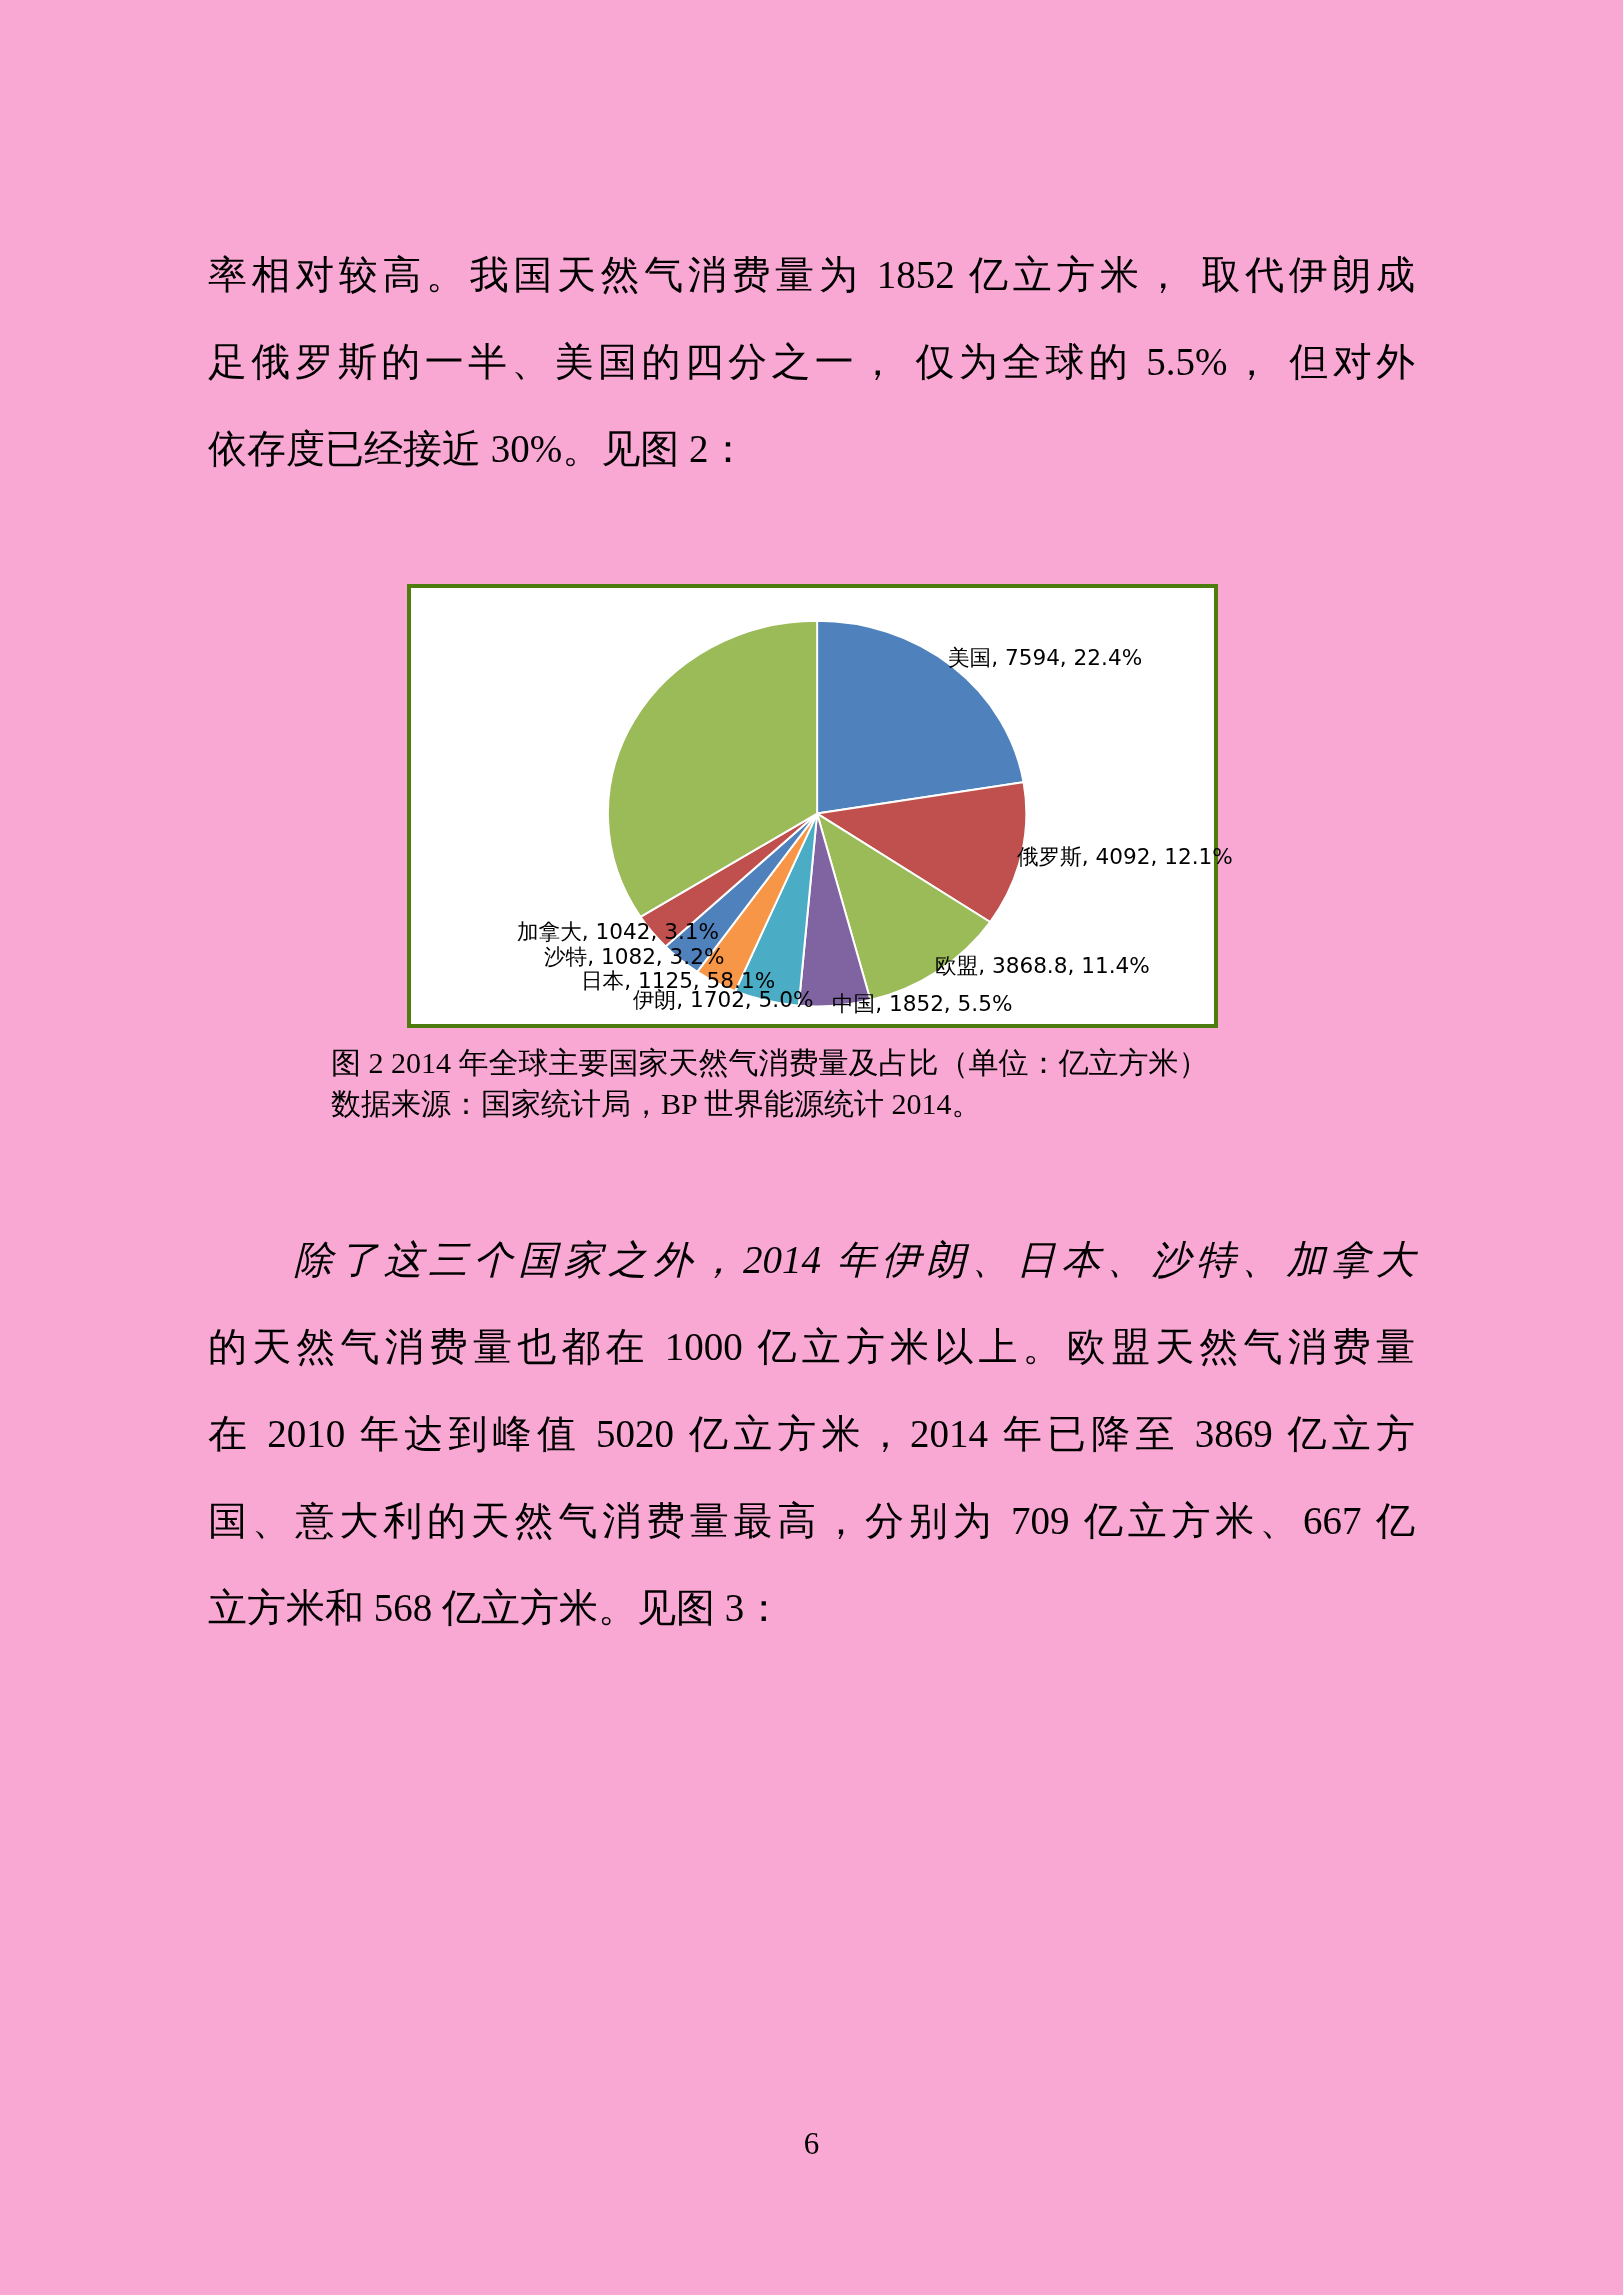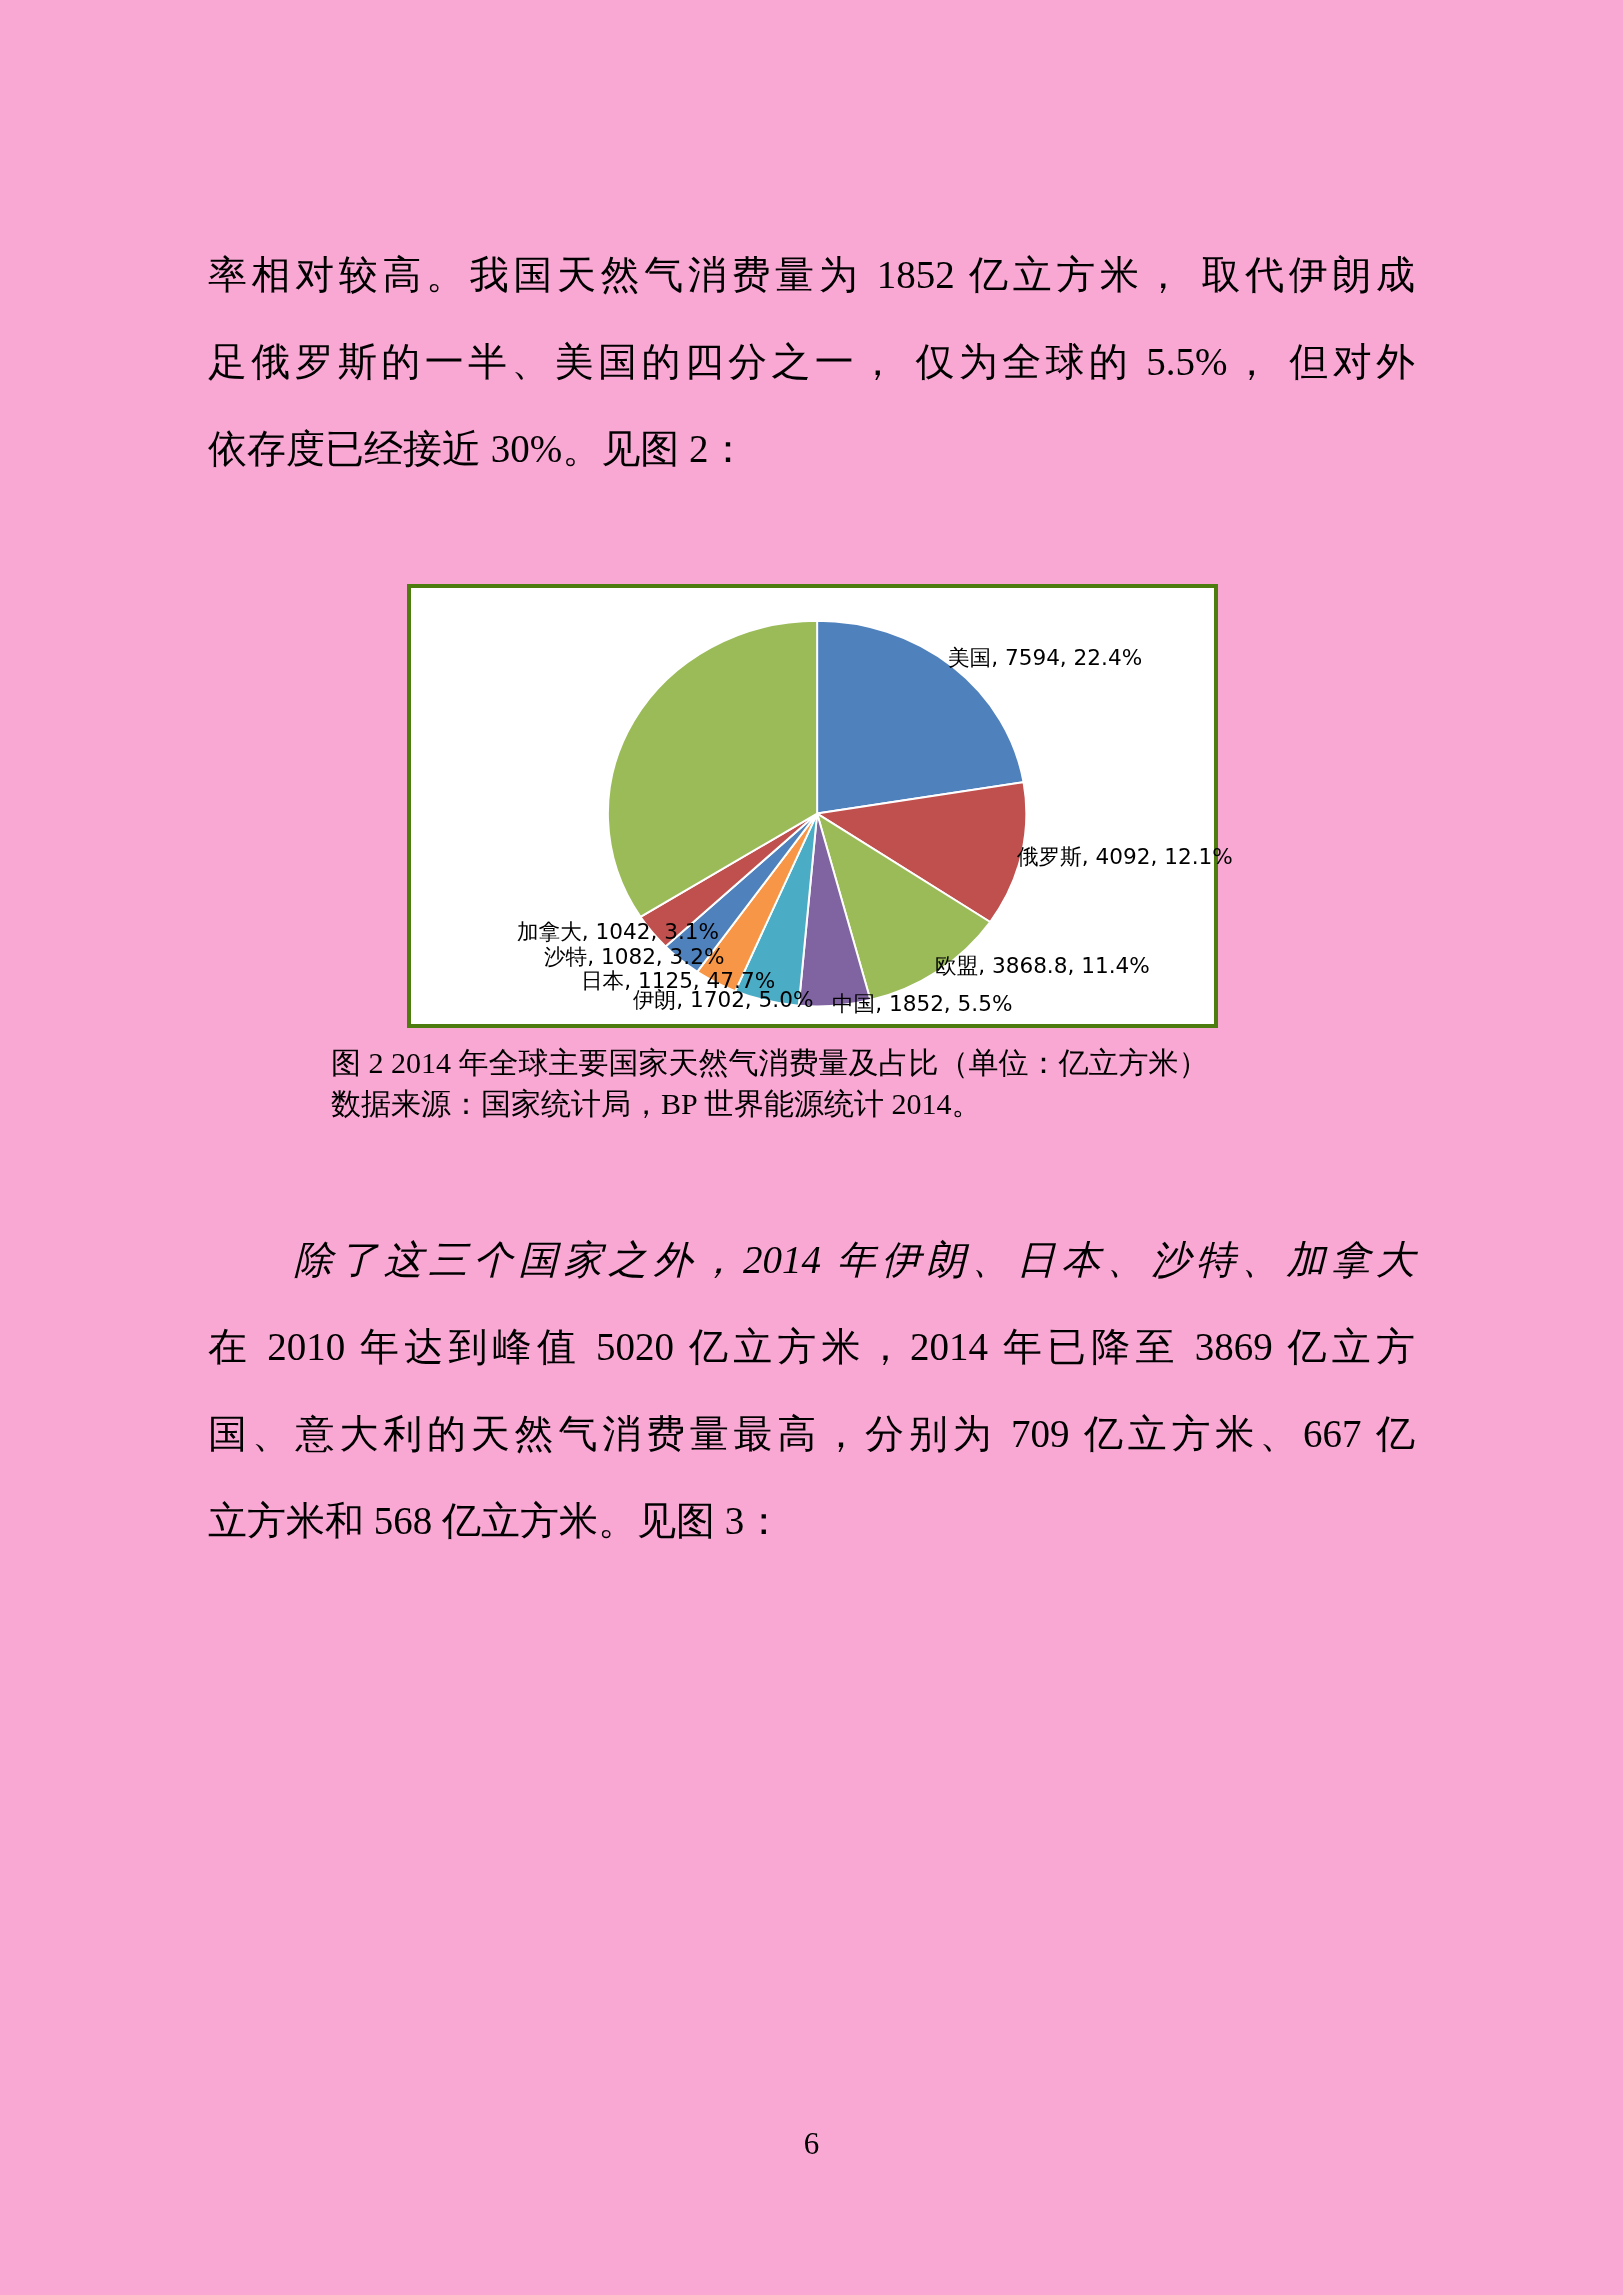--- a/index.html
+++ b/index.html
@@ -105,32 +105,33 @@
         <path d="M 621 345 L 495.76 616.47 A 320 295 0 0 1 437.82 586.89 Z" fill="#f79646" stroke="#ffffff" stroke-width="3" stroke-linejoin="round"></path>
         <path d="M 621 345 L 437.82 586.89 A 320 295 0 0 1 389.11 548.29 Z" fill="#4f81bd" stroke="#ffffff" stroke-width="3" stroke-linejoin="round"></path>
         <path d="M 621 345 L 389.11 548.29 A 320 295 0 0 1 350.82 503.07 Z" fill="#c0504d" stroke="#ffffff" stroke-width="3" stroke-linejoin="round"></path>
         <path d="M 621 345 L 350.82 503.07 A 320 295 0 0 1 621.00 50.00 Z" fill="#9bbb59" stroke="#ffffff" stroke-width="3" stroke-linejoin="round"></path>
       </svg>
     <div class="pie-label" id="lbl-usa">美国, 7594, 22.4%</div>
     <div class="pie-label" id="lbl-russia">俄罗斯, 4092, 12.1%</div>
     <div class="pie-label" id="lbl-eu">欧盟, 3868.8, 11.4%</div>
     <div class="pie-label" id="lbl-china">中国, 1852, 5.5%</div>
     <div class="pie-label" id="lbl-iran">伊朗, 1702, 5.0%</div>
-    <div class="pie-label" id="lbl-japan">日本, 1125, 47.7%</div>
+    <div class="pie-label" id="lbl-japan">日本, 1125, 58.1%</div>
     <div class="pie-label" id="lbl-saudi">沙特, 1082, 3.2%</div>
     <div class="pie-label" id="lbl-canada">加拿大, 1042, 3.1%</div>
   </div>
 
   <div class="caption">
     <div>图 2 2014 年全球主要国家天然气消费量及占比（单位：亿立方米）</div>
     <div>数据来源：国家统计局，BP 世界能源统计 2014。</div>
   </div>
 
   <div class="para" id="para2">
     <div class="tline indent">除了这三个国家之外，2014 年伊朗、日本、沙特、加拿大</div>
+    <div class="tline">的天然气消费量也都在 1000 亿立方米以上。欧盟天然气消费量</div>
     <div class="tline">在 2010 年达到峰值 5020 亿立方米，2014 年已降至 3869 亿立方</div>
     <div class="tline">国、意大利的天然气消费量最高，分别为 709 亿立方米、667 亿</div>
     <div class="tline last">立方米和 568 亿立方米。见图 3：</div>
   </div>
 
   <div class="page-number">6</div>
 
 </div>
 
 

